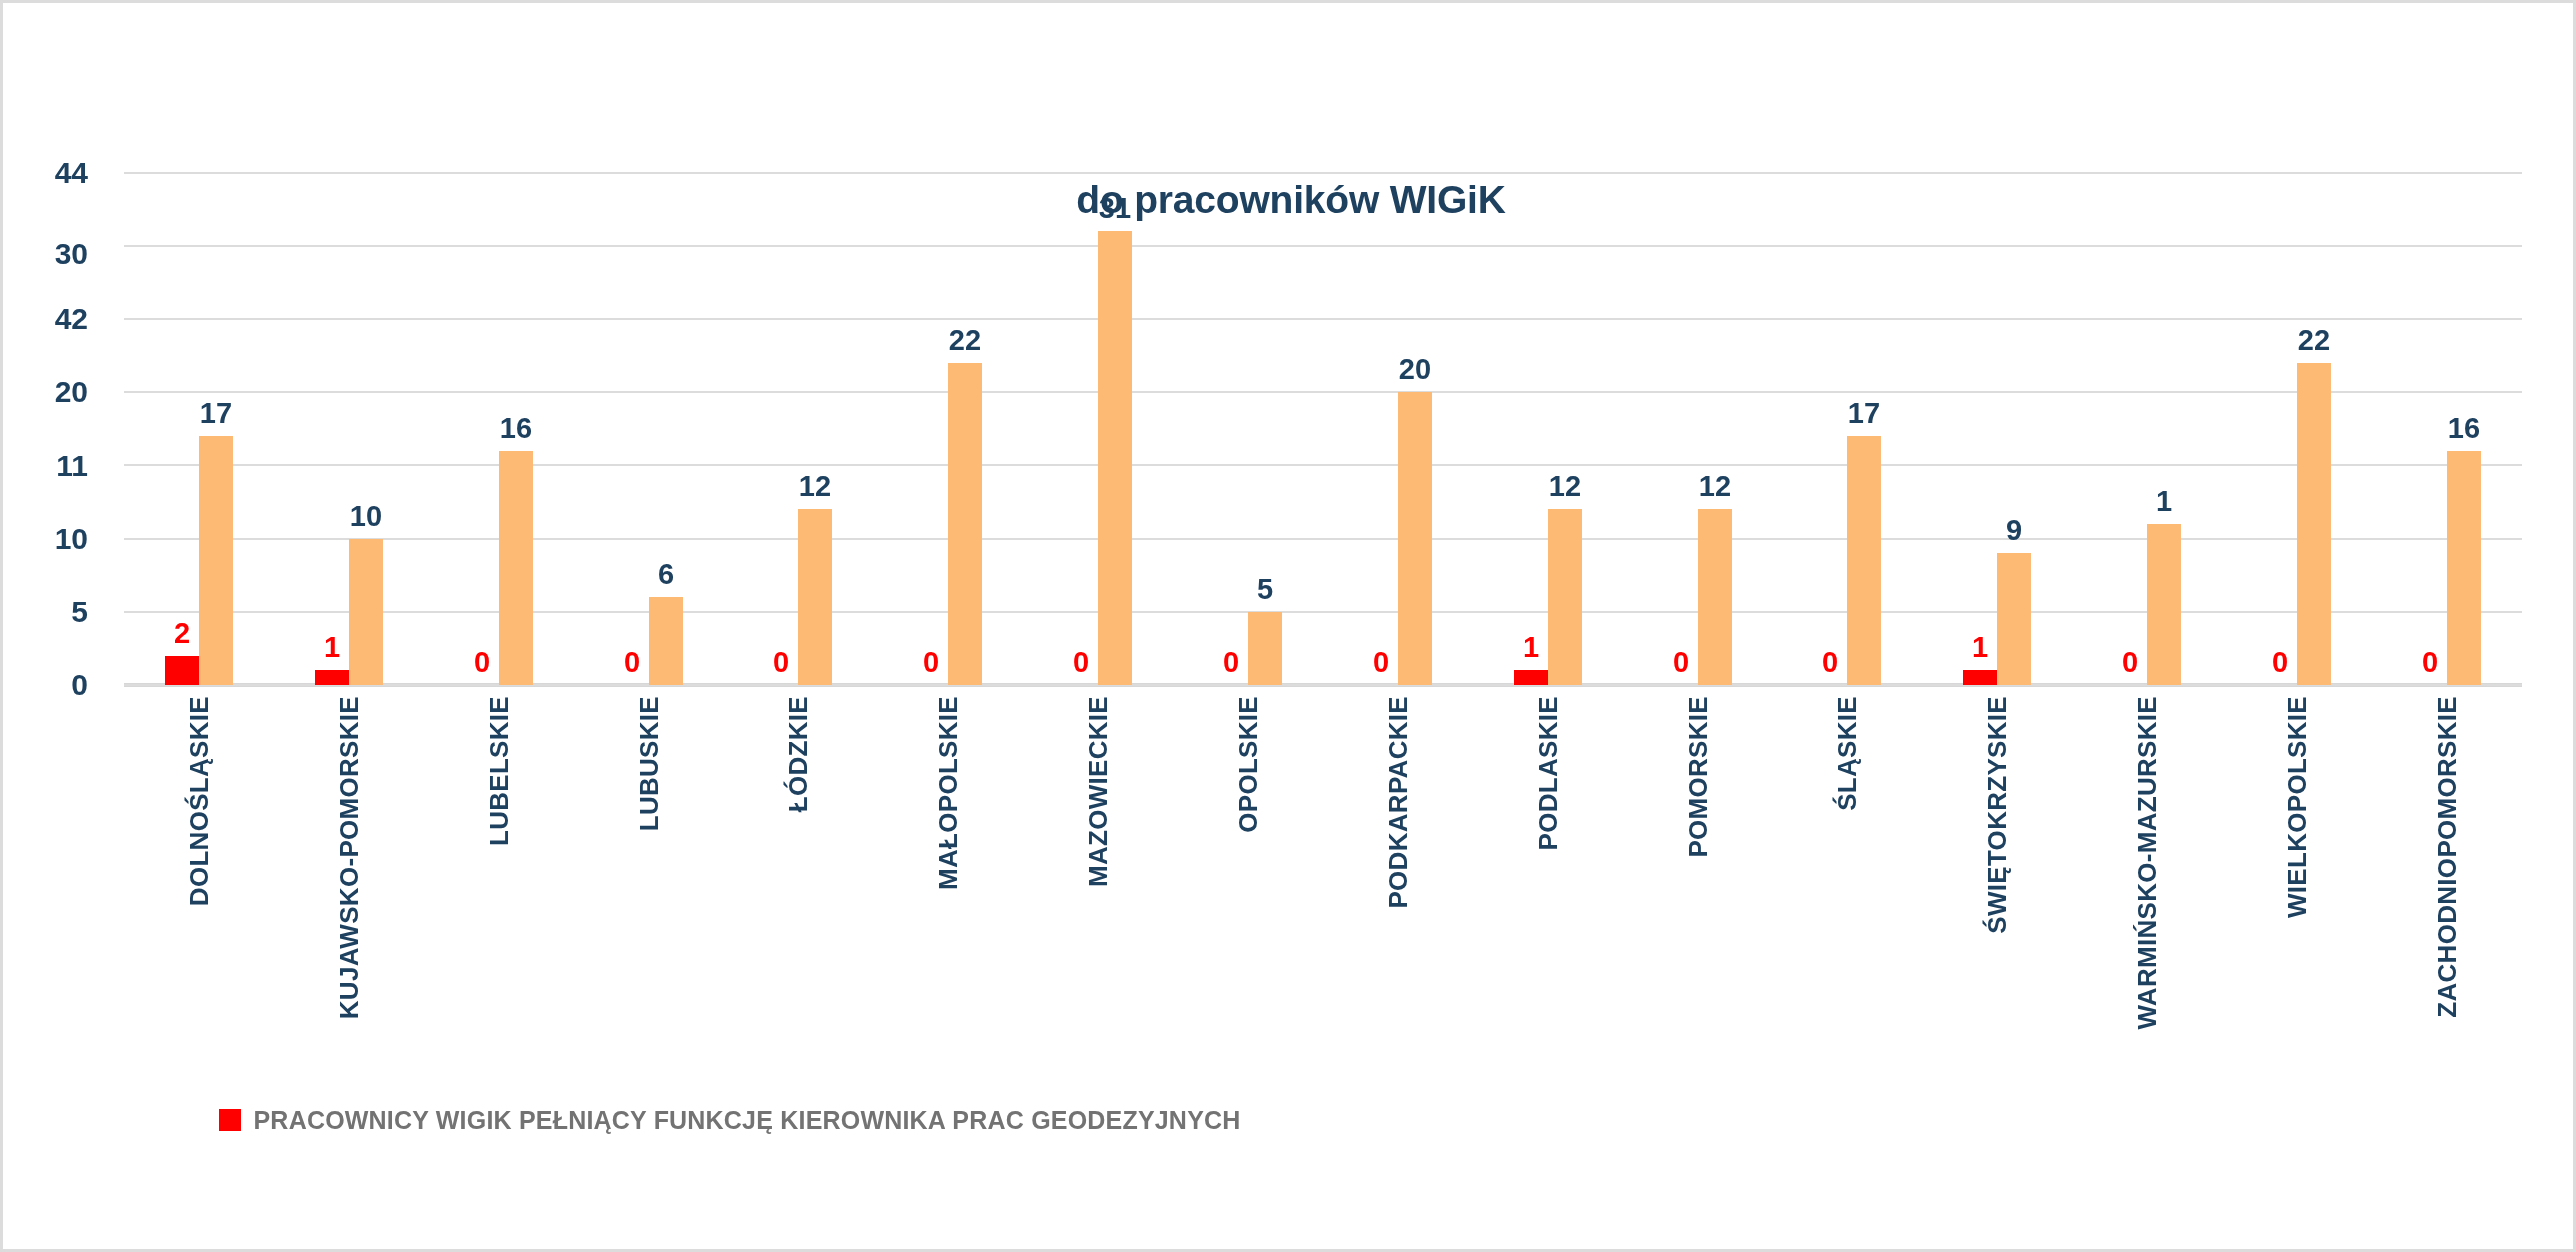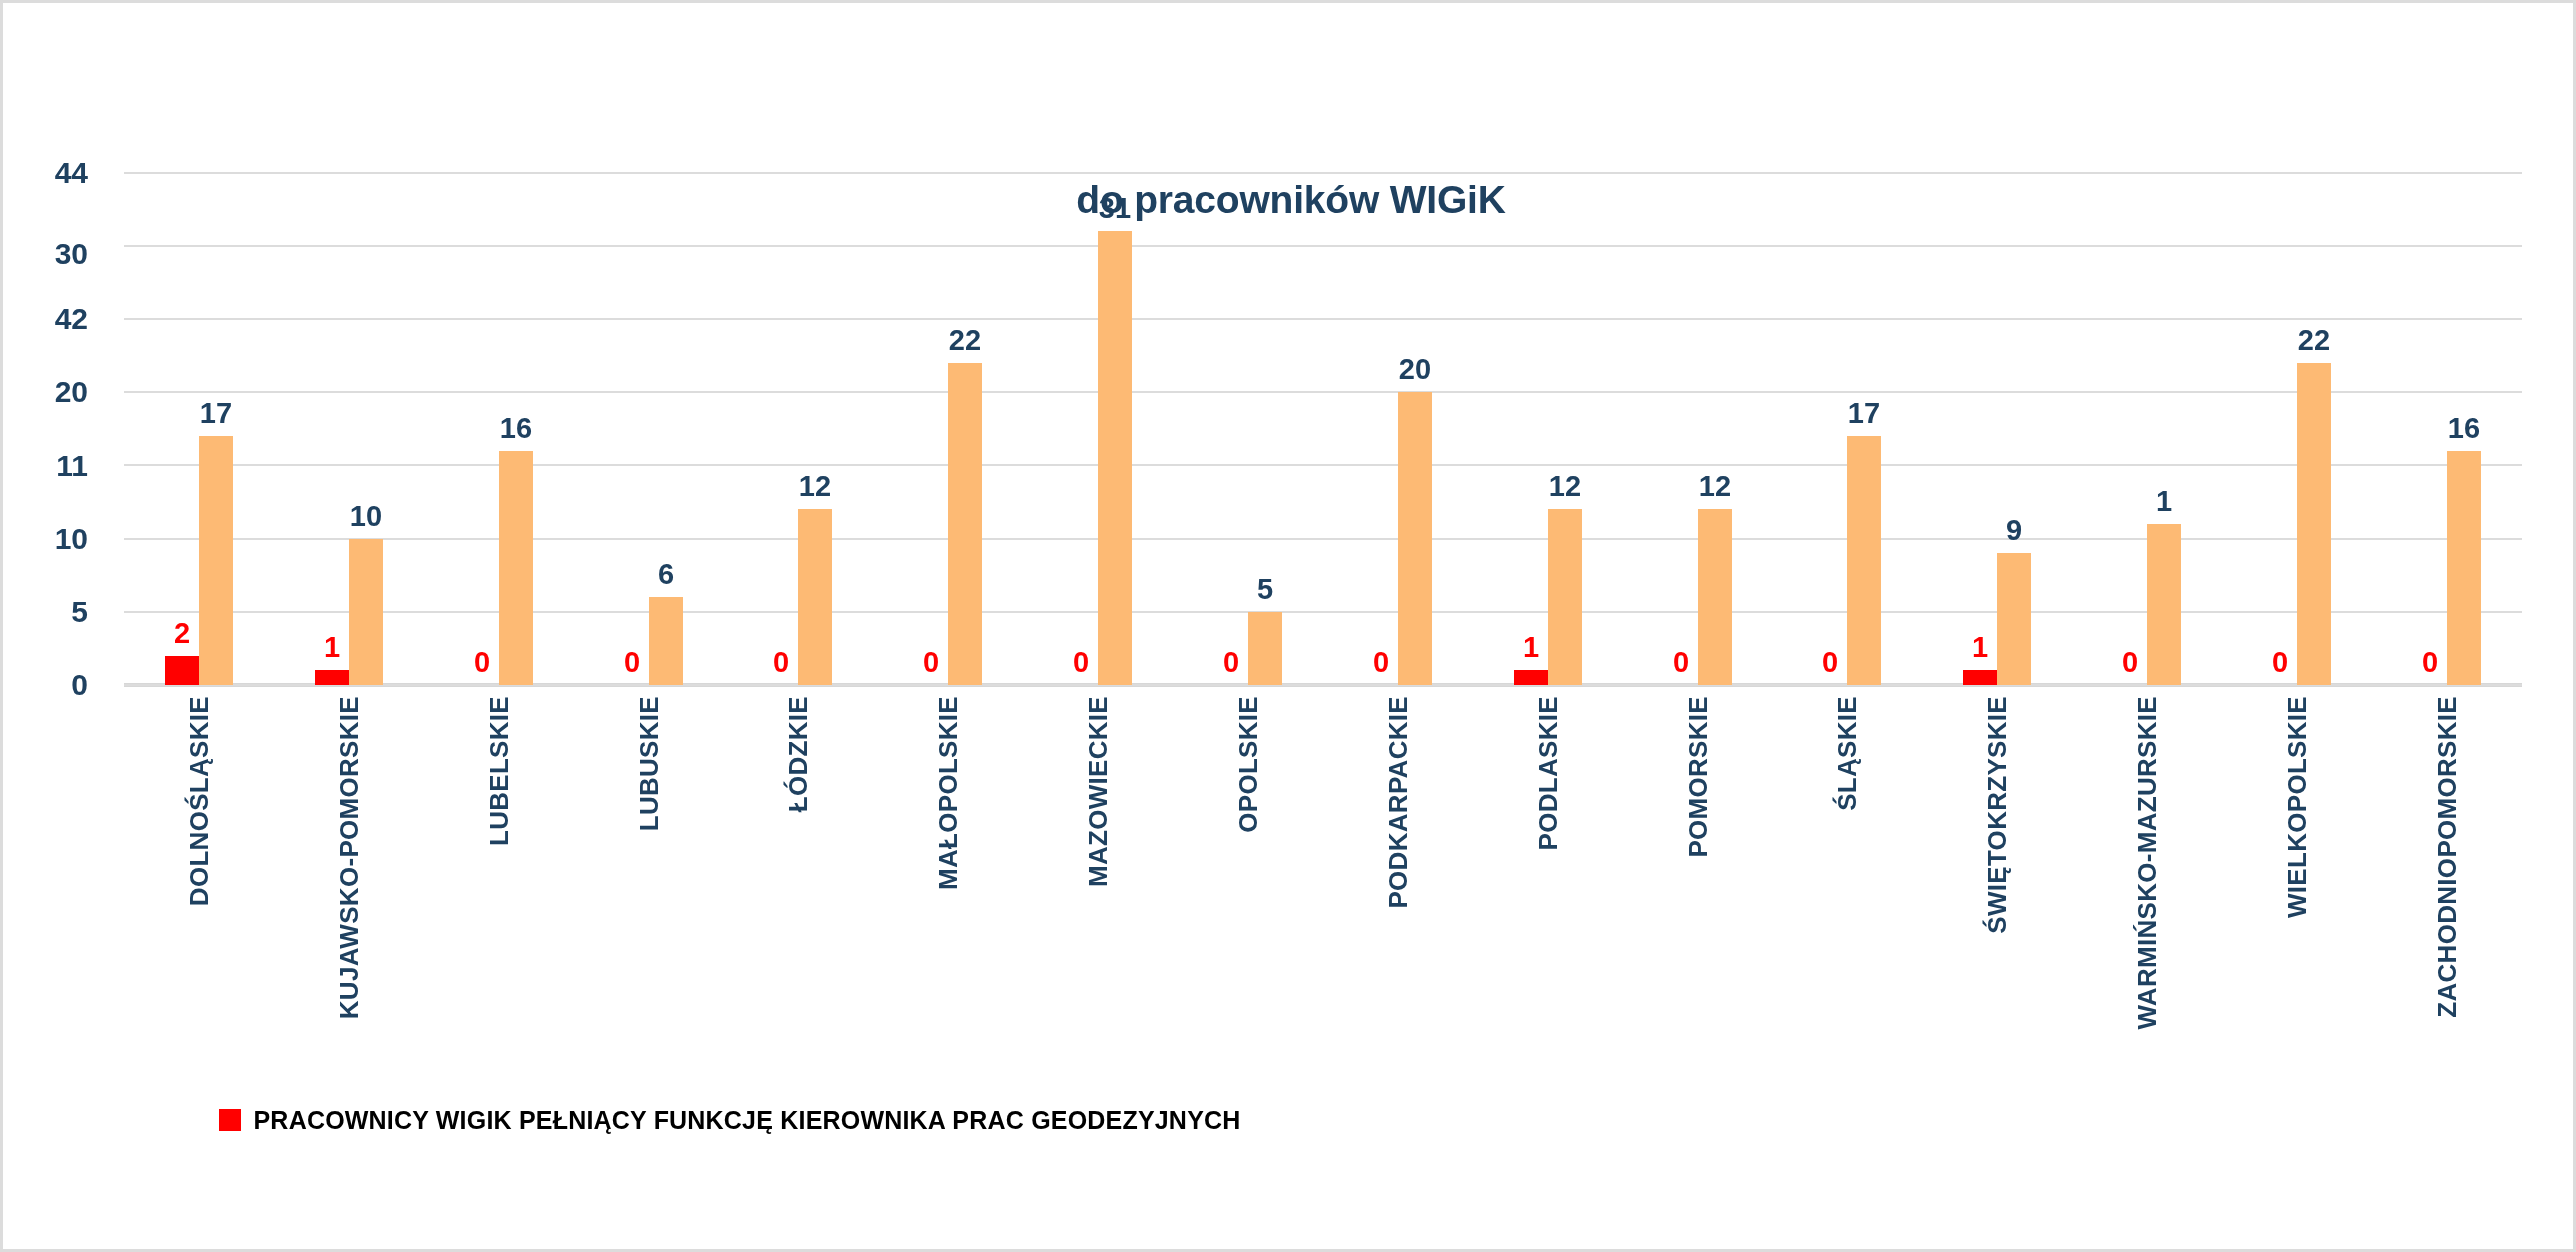--- a/index.html
+++ b/index.html
@@ -158,21 +158,21 @@
   }
   .legend-swatch {
     width: 22px;
     height: 22px;
     margin-right: 12.5px;
     flex: 0 0 auto;
   }
   .legend-swatch.red { background: #ff0000; }
   .legend-swatch.green { background: #d9edd0; }
   .legend-text {
-    color: #000000;
+    color: #737373;
     font-size: 25px;
     font-weight: bold;
     letter-spacing: 0.2px;
     white-space: nowrap;
   }
 </style>
 </head>
 <body>
 
 <div id="chart-root">

